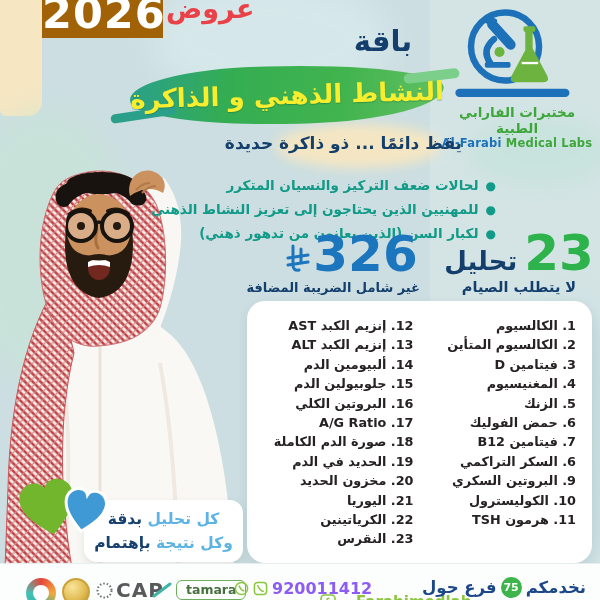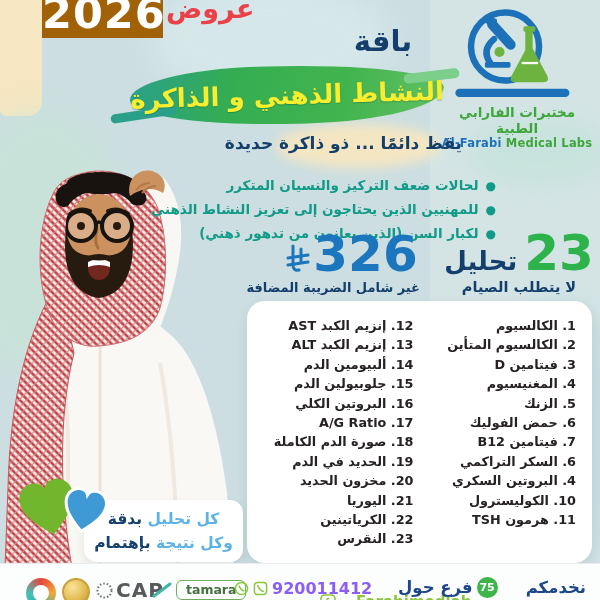--- a/index.html
+++ b/index.html
@@ -93,21 +93,21 @@
   .cap-group { left:96px; top:14px; display:flex; align-items:center; gap:3px; }
   .cap-text { color:#58595b; font-size:20px; font-weight:bold; letter-spacing:1px; }
   .tick { left:152px; top:18px; width:20px; height:16px; }
   .tamara { left:176px; top:16px; border:1.5px solid #6fae5c; border-radius:6px;
             padding:1px 9px 2px; color:#48713f; font-size:12.5px; font-weight:bold; }
   .phone-group { left:234px; top:15px; display:flex; align-items:center; gap:4px; }
   .phone-num { color:#8b5cf6; font-size:16px; font-weight:bold; direction:ltr; }
   .fb-group { left:320px; top:29px; display:flex; align-items:center; gap:20px; }
   .fb-handle { color:#8cc63f; font-size:15px; font-weight:bold; }
   .branches { right:14px; top:13px; display:flex; direction:rtl; align-items:center; gap:4px; }
-  .branches .b-word { color:#1c4788; font-size:16.5px; font-weight:bold;margin-left:24px; }
+  .branches .b-word { color:#1c4788; font-size:16.5px; font-weight:bold; }
   .b-circle { width:21px; height:21px; border-radius:50%; background:#3db54a; color:#fff;
               font-size:11px; font-weight:bold; display:flex; align-items:center; justify-content:center; }
 </style>
 </head>
 <body>
 
 <div class="poster">
 
   <div class="patch patch-col"></div>
   <div class="patch patch-top"></div>
@@ -224,21 +224,21 @@
     <div class="tests-cols">
       <div class="tcol">
         <div>1. الكالسيوم</div>
         <div>2. الكالسيوم المتأين</div>
         <div>3. فيتامين D</div>
         <div>4. المغنيسيوم</div>
         <div>5. الزنك</div>
         <div>6. حمض الفوليك</div>
         <div>7. فيتامين B12</div>
         <div>6. السكر التراكمي</div>
-        <div>4. البروتين السكري</div>
+        <div>9. البروتين السكري</div>
         <div>10. الكوليسترول</div>
         <div>11. هرمون TSH</div>
       </div>
       <div class="tcol">
         <div>12. إنزيم الكبد AST</div>
         <div>13. إنزيم الكبد ALT</div>
         <div>14. ألبيومين الدم</div>
         <div>15. جلوبيولين الدم</div>
         <div>16. البروتين الكلي</div>
         <div>17. A/G Ratio</div>

